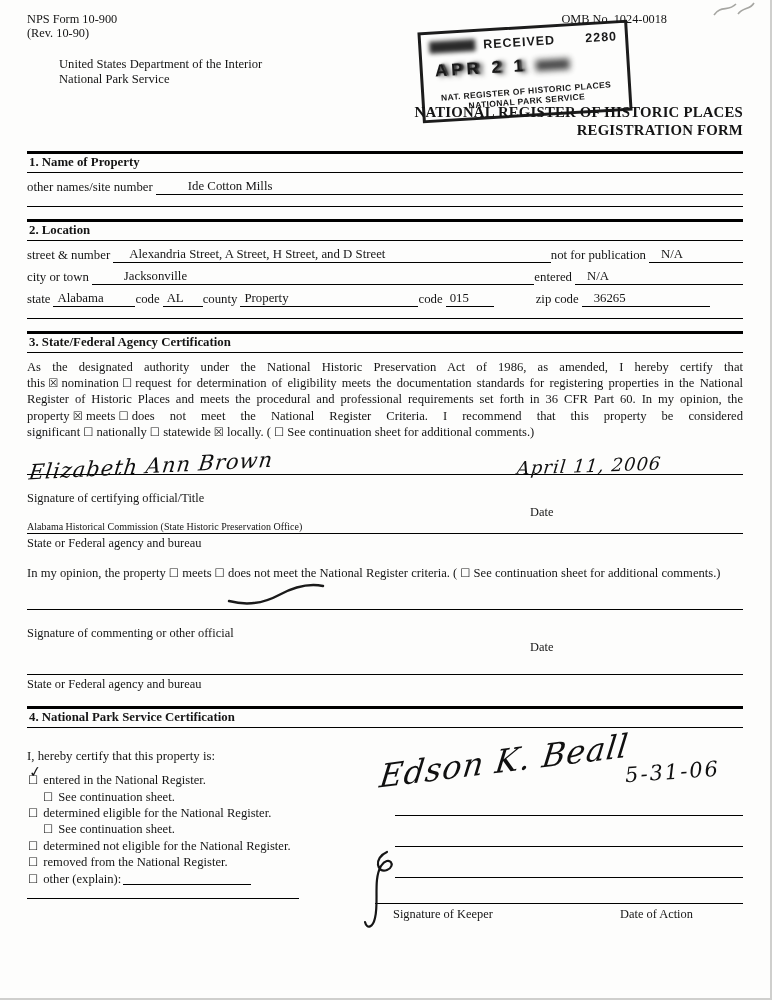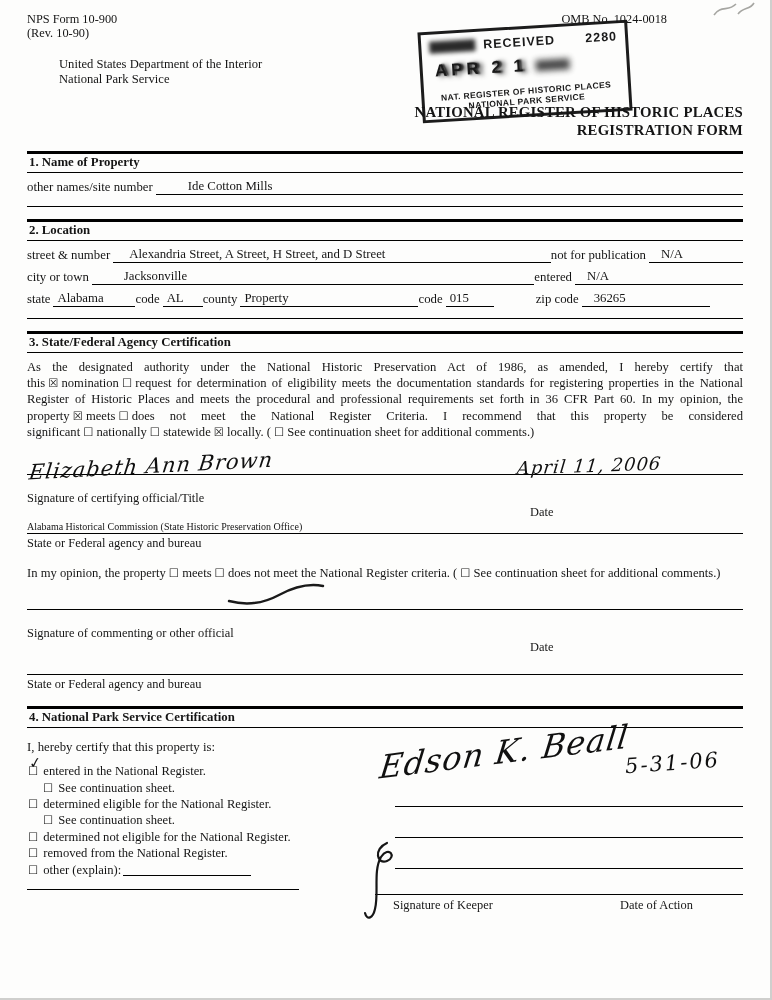--- a/index.html
+++ b/index.html
@@ -44,21 +44,21 @@
   .hw{font-family:"DejaVu Serif",serif;font-style:italic;color:#101010;white-space:nowrap;}
   .hw1{position:absolute;left:2px;bottom:-4px;font-size:21px;transform:rotate(-3deg) skewX(-10deg);letter-spacing:1px;}
   .hwdate1{position:absolute;left:490px;bottom:-2px;font-size:18px;transform:rotate(-2deg) skewX(-8deg);letter-spacing:1px;}
   .hw-edson{position:absolute;left:352px;top:-30px;font-size:32px;transform:rotate(-7deg) skewX(-14deg);letter-spacing:1px;}
   .hw-kdate{position:absolute;left:598px;top:-12px;font-size:21px;transform:rotate(-4deg);letter-spacing:2px;}
 
   .cert2{margin-top:14px;position:relative;}
   .swoosh{position:absolute;left:200px;top:16px;}
 
   
-  .intro{font-size:12.8px;margin-top:12px;}
+  .intro{font-size:12.8px;margin-top:21px;}
   .s4body{position:relative;height:180px;margin-top:8px;}
   .s4left{position:absolute;left:0;top:0;width:360px;}
   .s4row{display:flex;align-items:center;font-size:12.6px;line-height:16.4px;}
   .s4row .cb{margin:0 5px 0 1px;}
   .indent{margin-left:15px;}
   .other-line{display:inline-block;width:128px;border-bottom:1.2px solid #000;height:12px;margin-left:2px;}
   .shortline{position:absolute;left:0;top:126px;width:272px;border-bottom:1.2px solid #000;height:0;}
   .kl{position:absolute;border-bottom:1.3px solid #000;height:0;}
   .kl1{left:368px;top:43px;width:348px;}
   .kl2{left:368px;top:74px;width:348px;}

